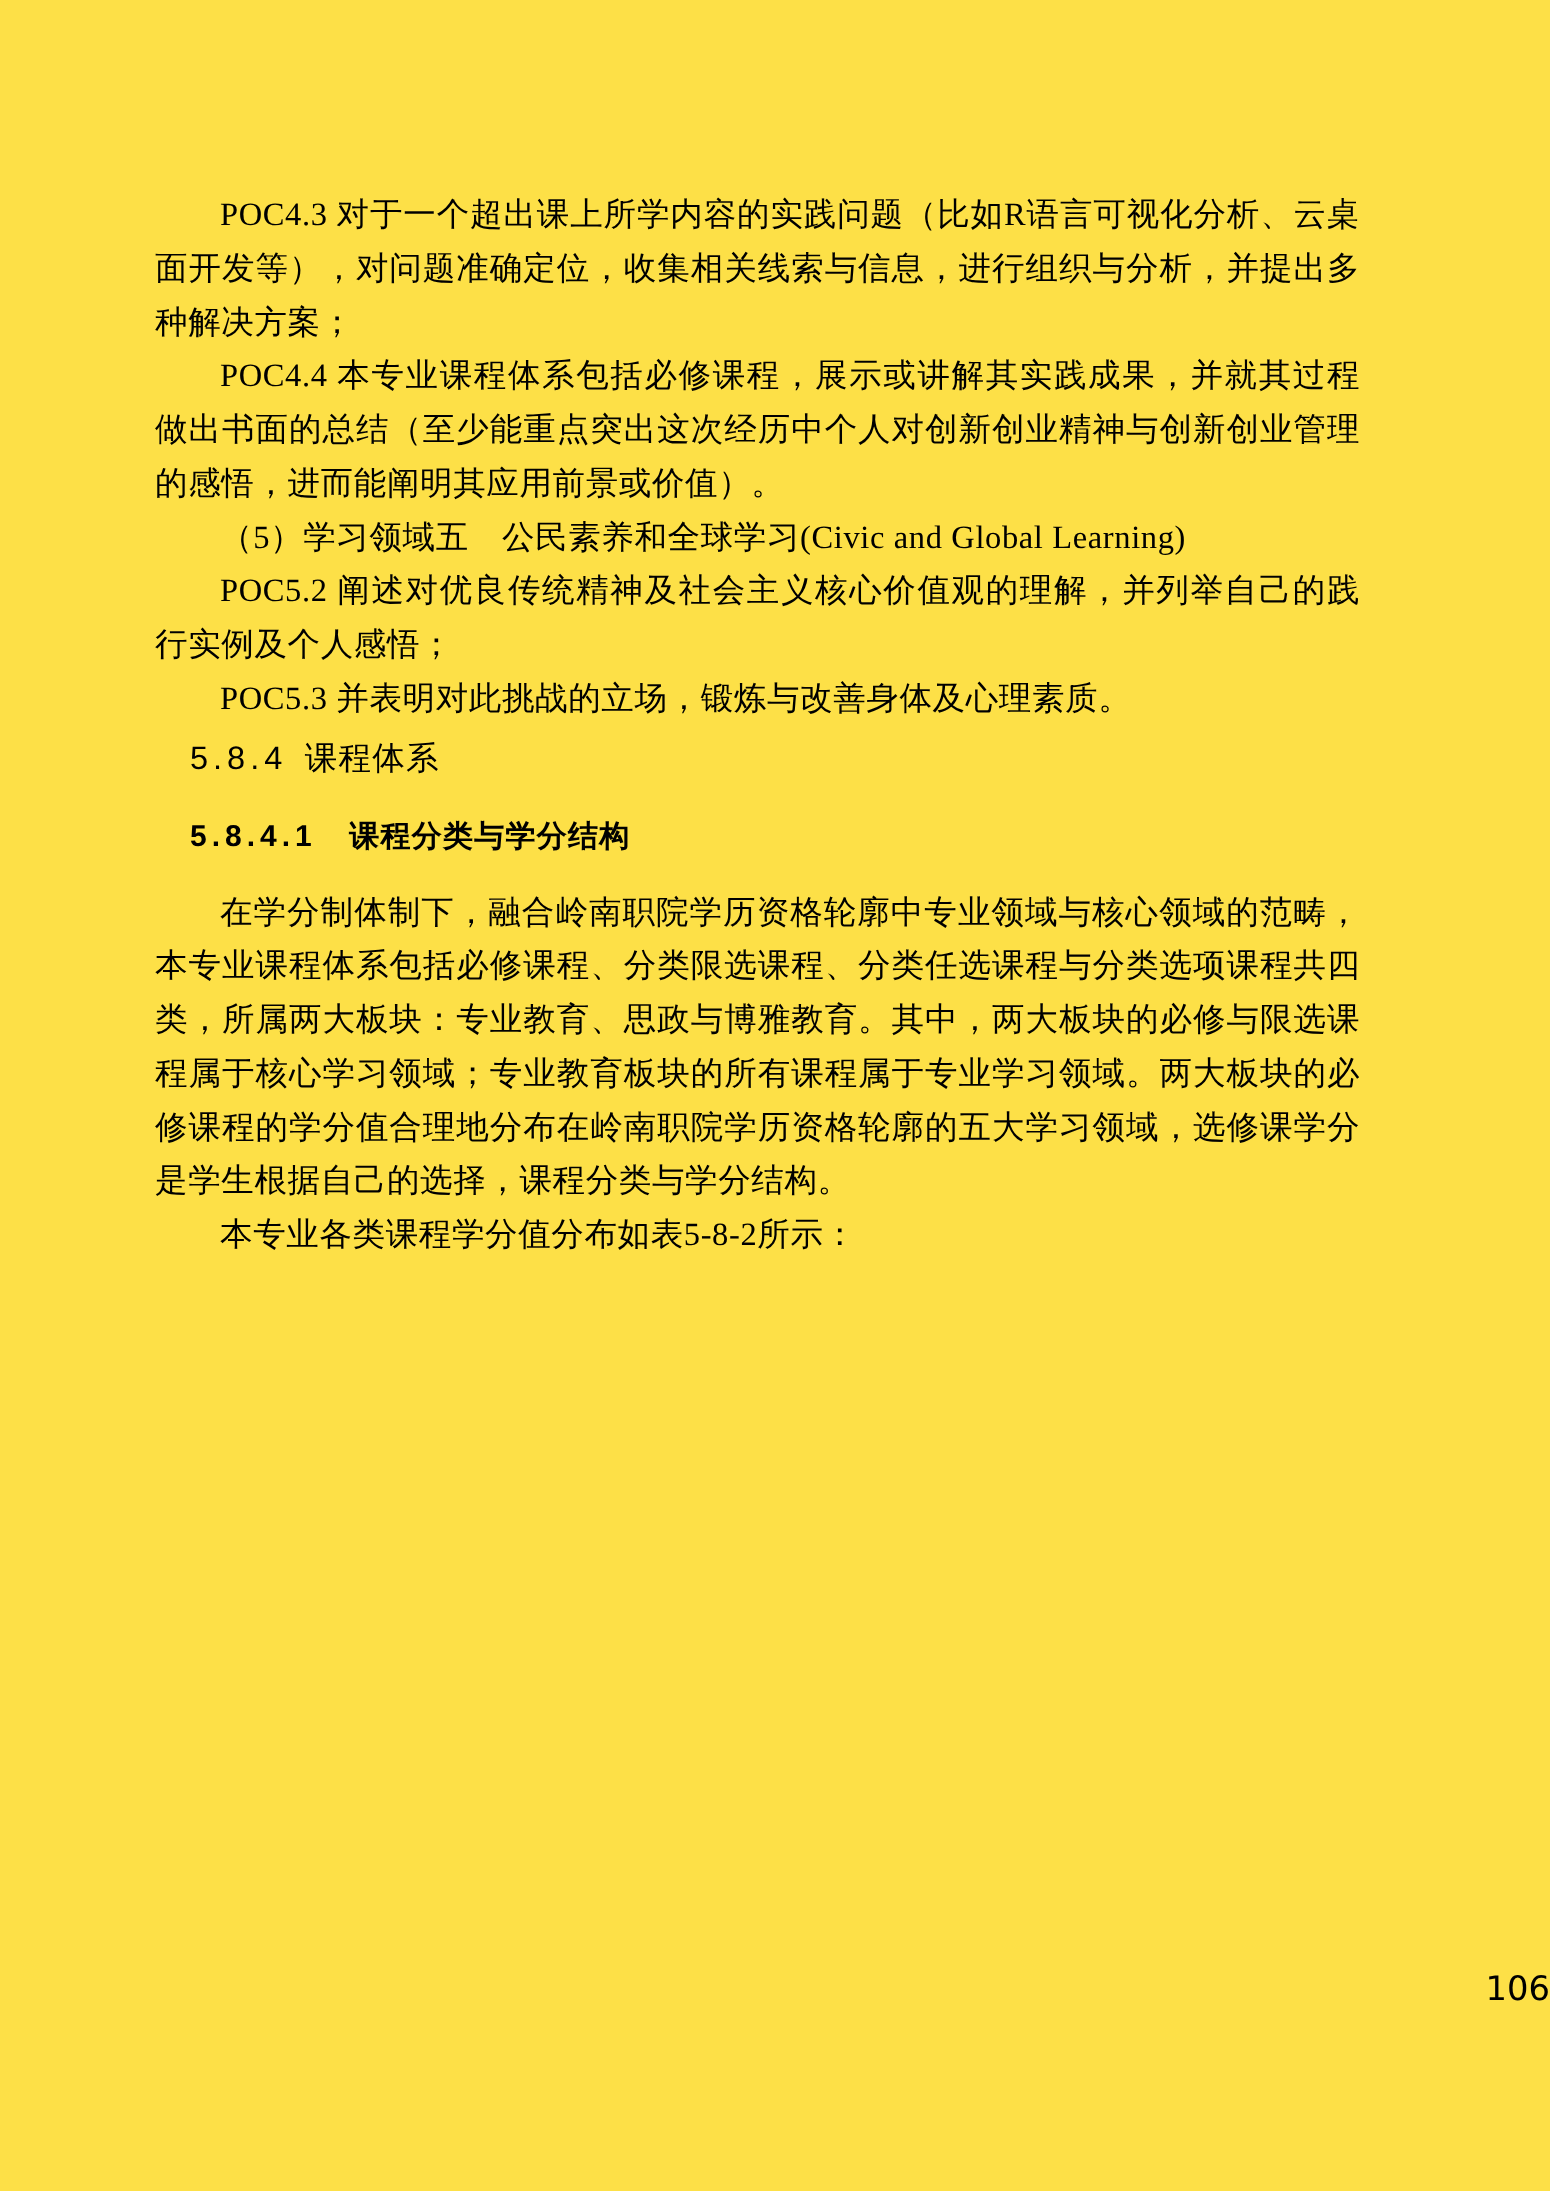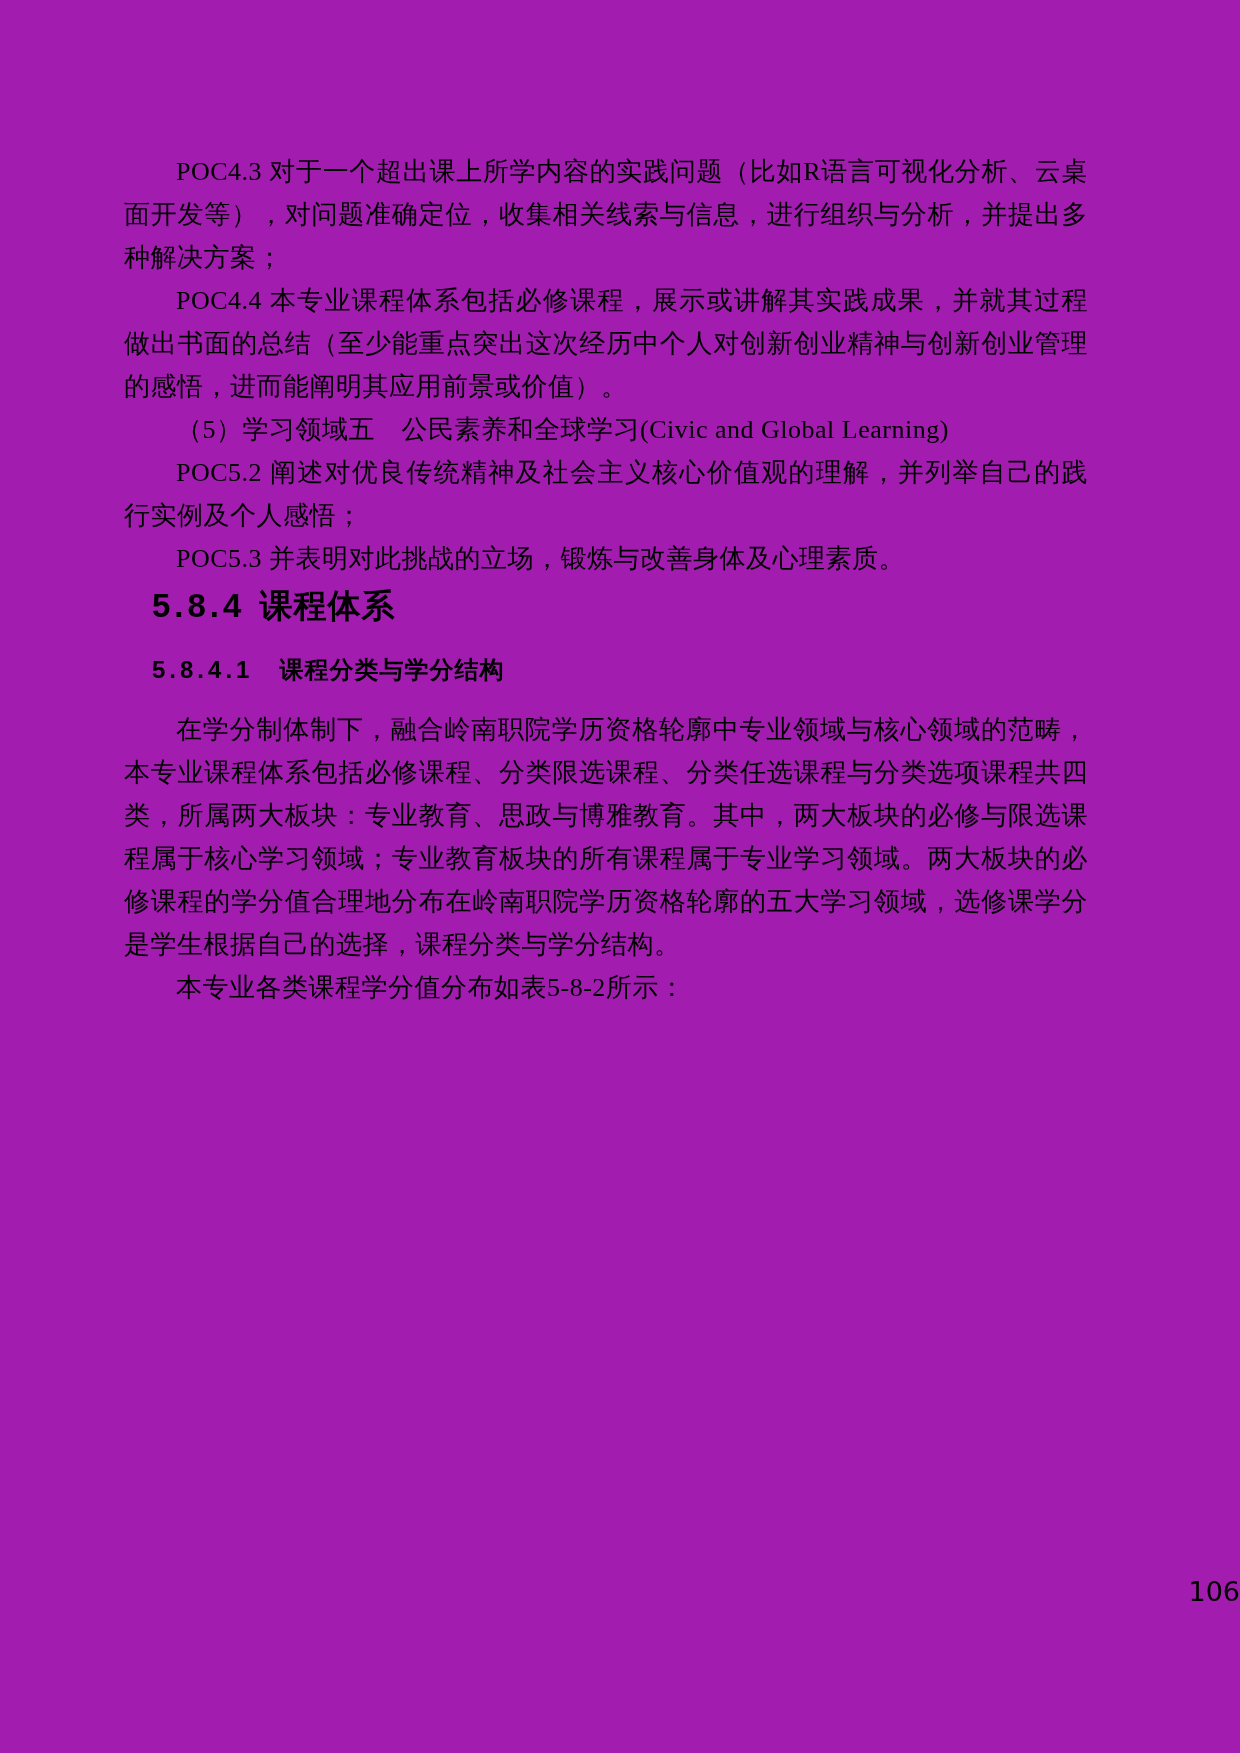--- a/index.html
+++ b/index.html
@@ -4,21 +4,21 @@
 <style>
   html, body {
     margin: 0;
     padding: 0;
     background: #ffffff;
   }
   .page {
     position: relative;
     width: 1240px;
     height: 1753px;
-    background: #a21caf;
+    background: #fde047;
     color: #000000;
     overflow: hidden;
     font-family: "Liberation Serif", "DejaVu Serif", serif;
   }
   .content {
     position: absolute;
     left: 124px;
     top: 150px;
     width: 964px;
   }
@@ -27,22 +27,22 @@
     font-size: 26px;
     line-height: 43px;
     text-align: justify;
     text-indent: 2em;
     font-family: "Liberation Serif", "DejaVu Serif", serif;
     letter-spacing: 0.5px;
   }
   h1.section-heading {
     margin: 4px 0 0 28px;
     font-family: "Liberation Sans", "DejaVu Sans", sans-serif;
-    font-weight: bold;
-    font-size: 33px;
+    font-weight: normal;
+    font-size: 26px;
     line-height: 44px;
     letter-spacing: 1px;
   }
   h1.section-heading .num {
     letter-spacing: 4px;
     margin-right: 14px;
   }
   h2.subsection-heading {
     margin: 24px 0 0 28px;
     font-family: Liberation Sans, sans-serif;

